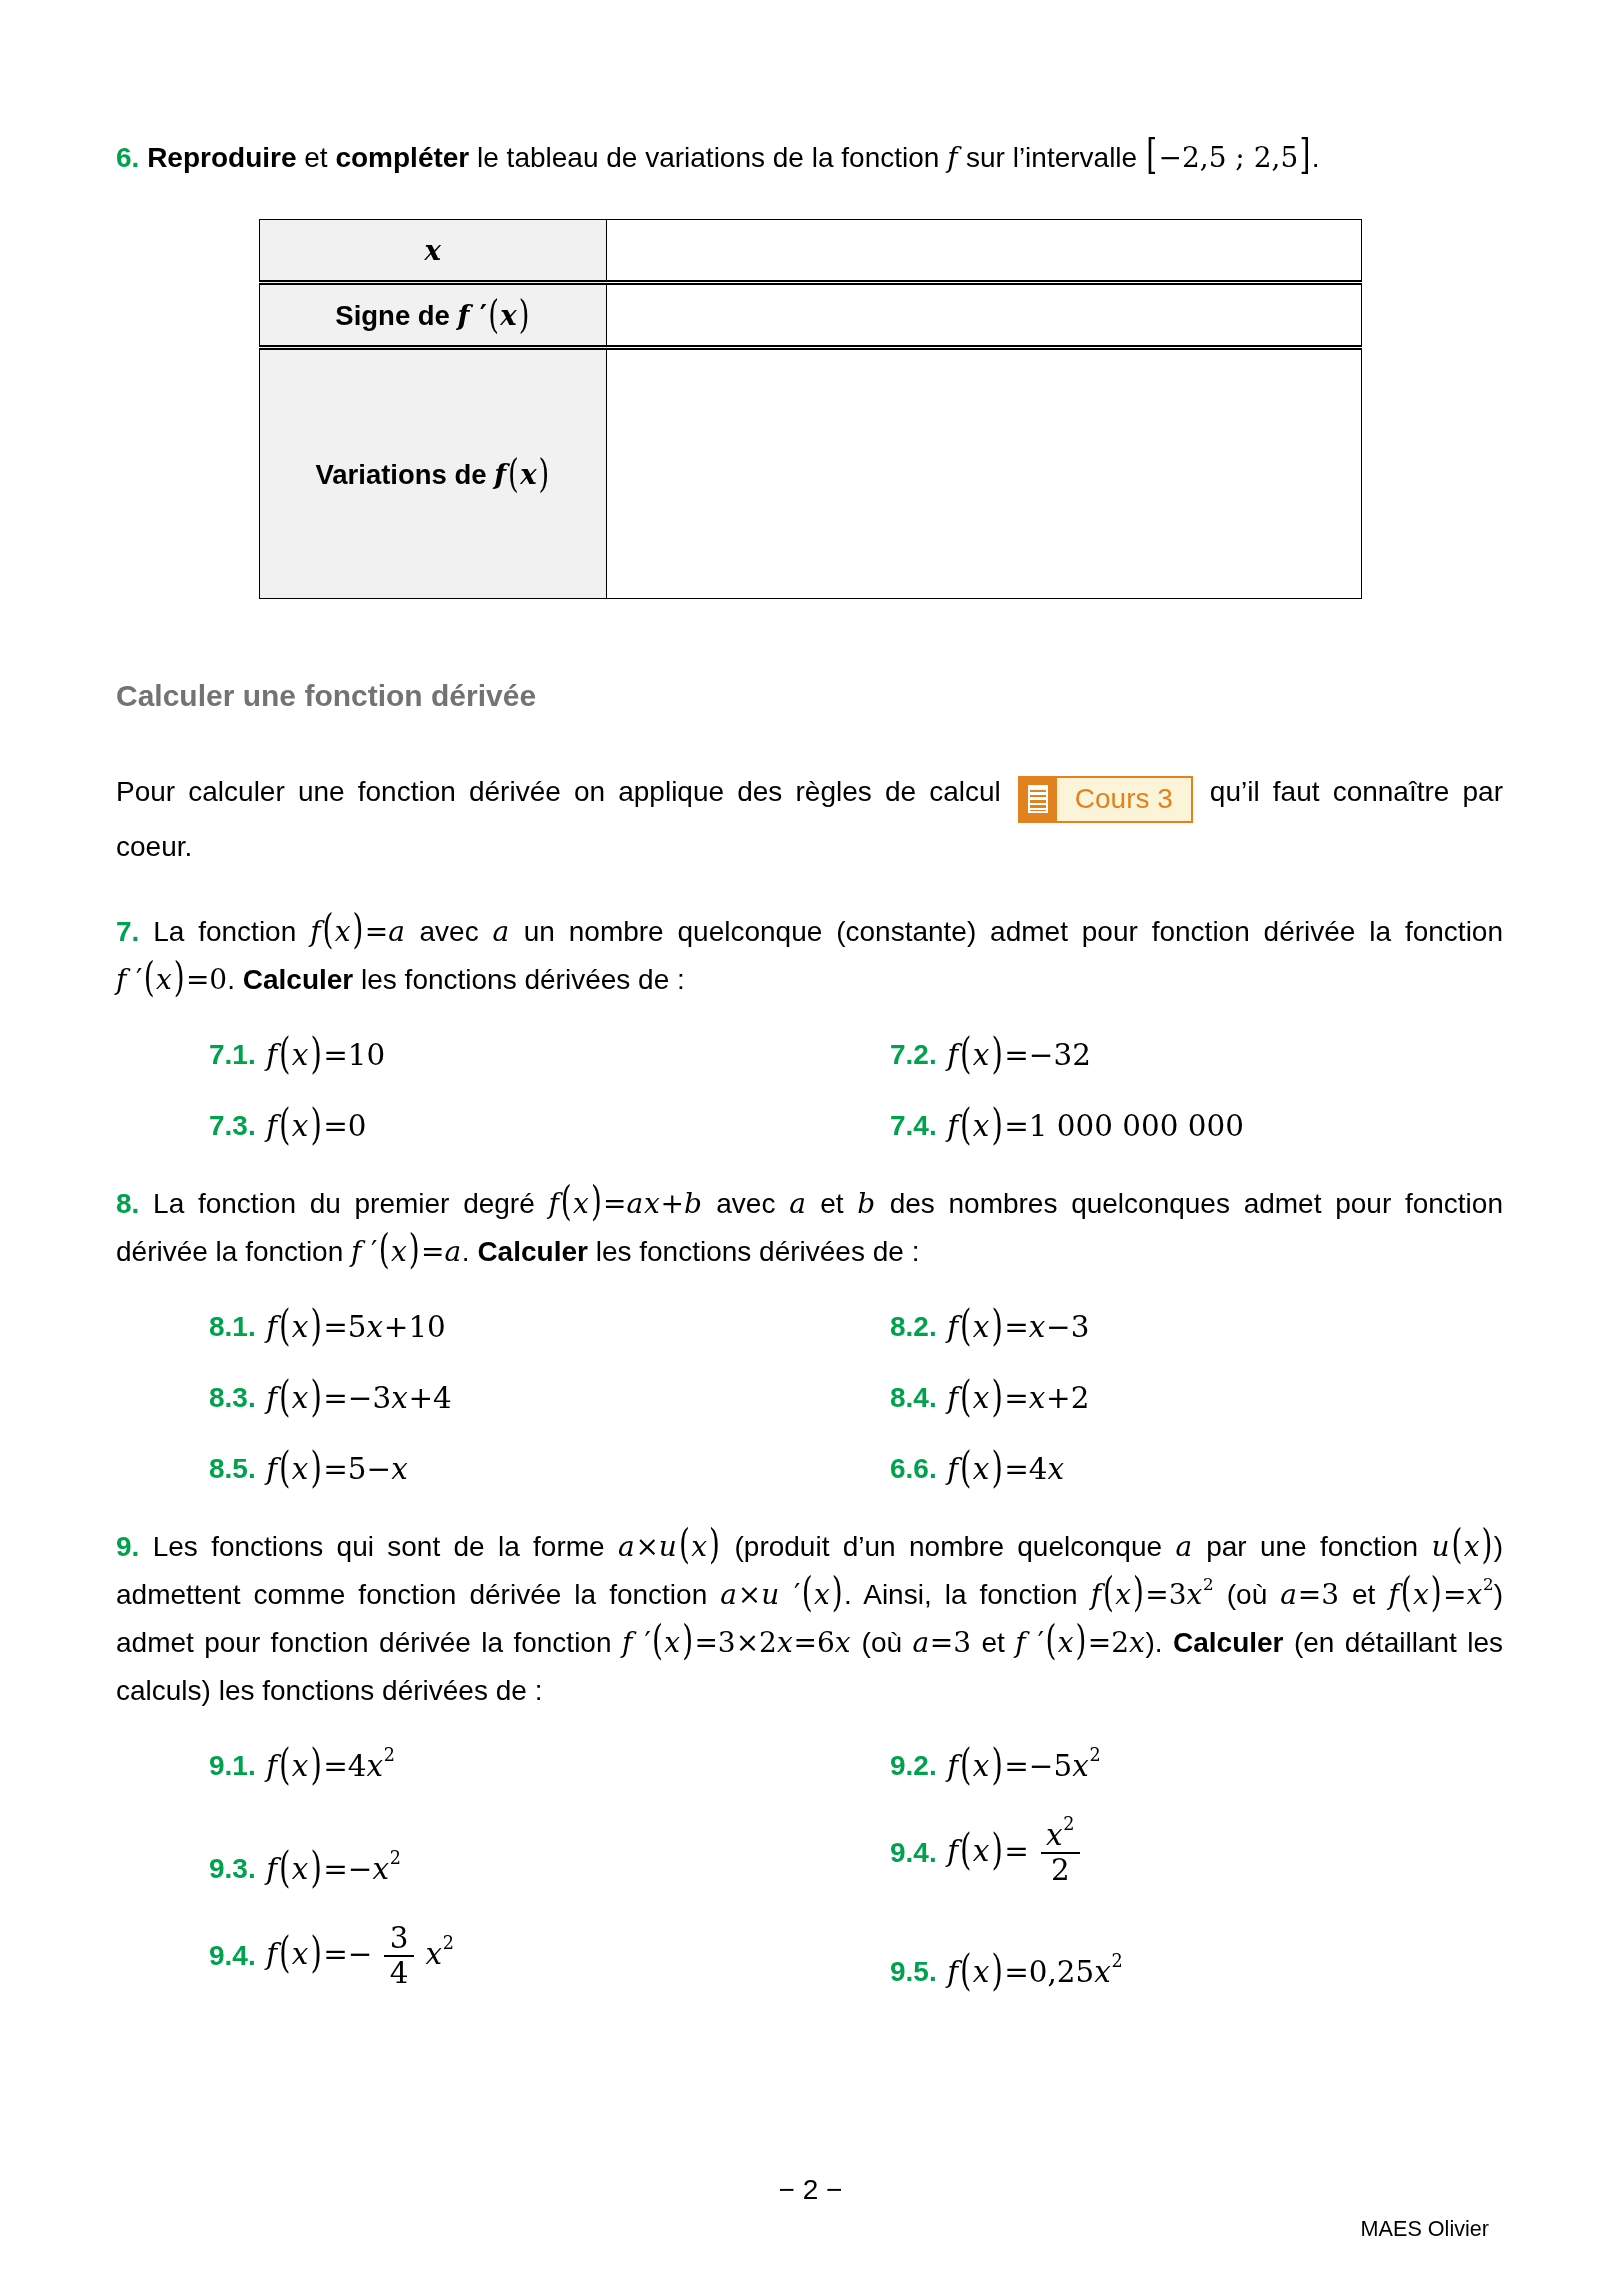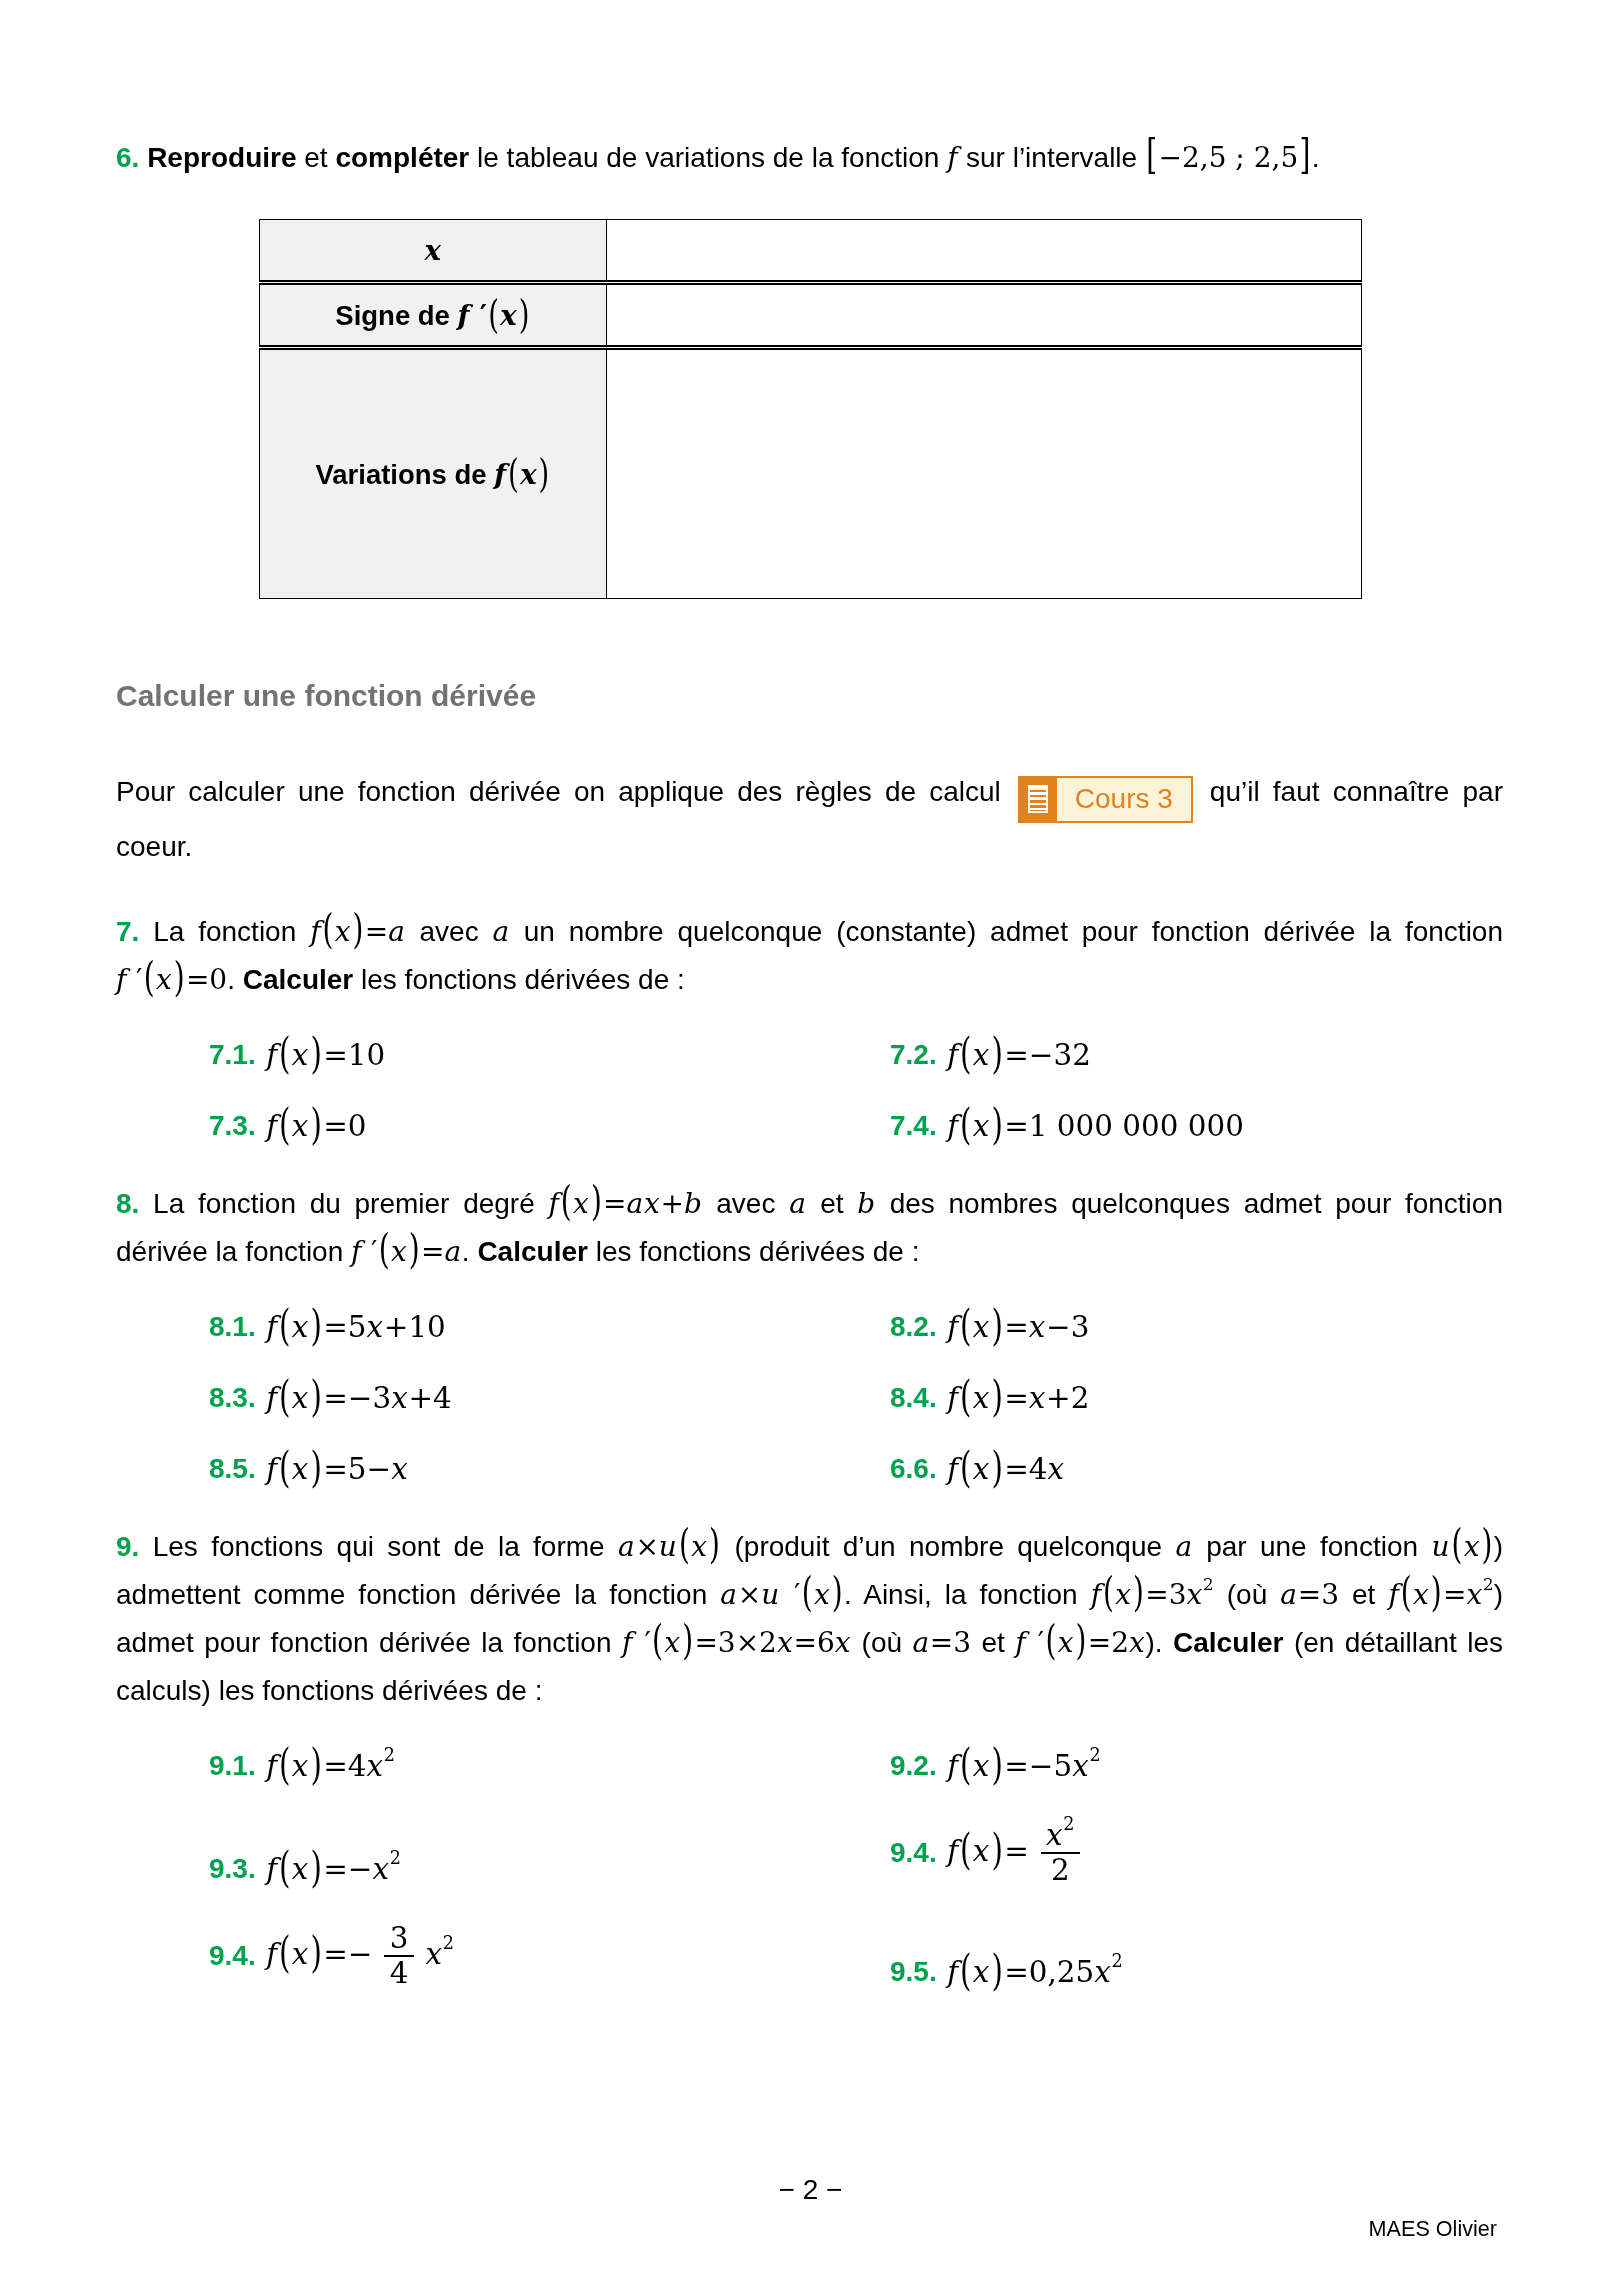--- a/index.html
+++ b/index.html
@@ -102,21 +102,21 @@
   
   .footer-page {
     position: absolute;
     top: 2174px; left: 0; right: 0;
     text-align: center;
     font-size: 28px;
   }
   .footer-author {
     position: absolute;
     top: 2216px;
-    right: 124px;
+    right: 132px;
     font-size: 21.6px;
   }
 </style>
 </head>
 <body>
 
 <div class="page">
   <div class="content">
 
     <p class="para"><span class="num">6. </span><b>Reproduire</b> et <b>compléter</b> le tableau de variations de la fonction <span class="math"><i>f</i></span> sur l’intervalle <span class="math"><span class="paren">[</span>−2,5 ; 2,5<span class="paren">]</span></span>.</p>

